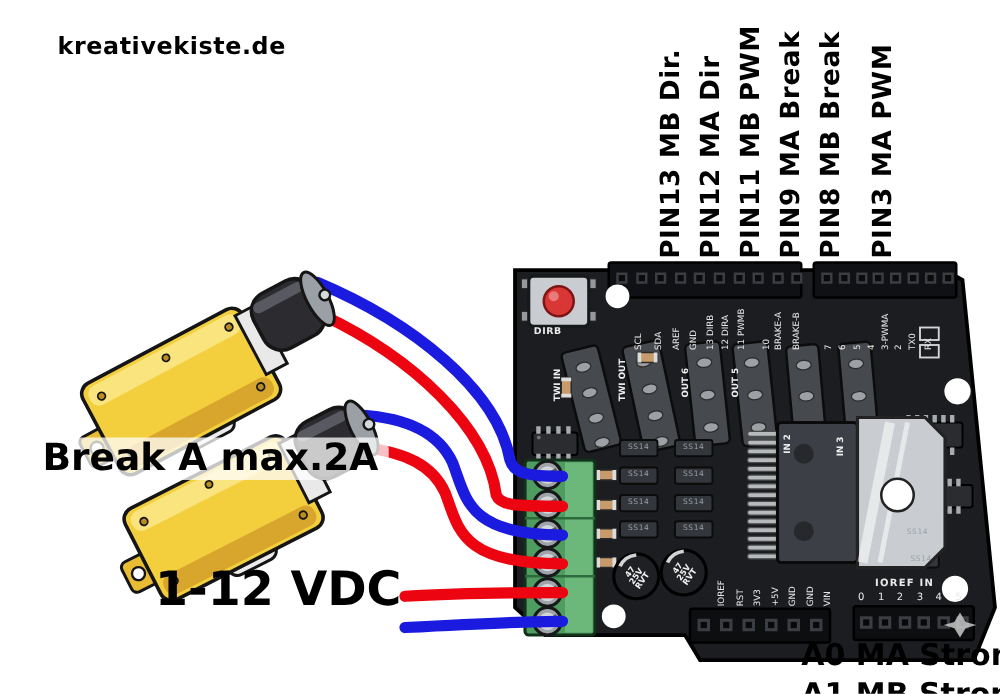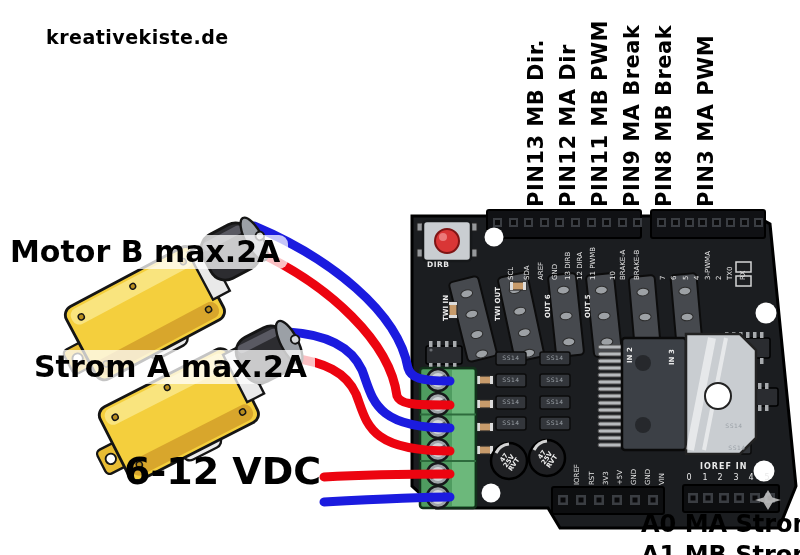--- a/index.html
+++ b/index.html
@@ -290,23 +290,22 @@
 
 <div class="t b" style="left:46px;top:12px;font-size:19px;letter-spacing:.5px">kreativekiste.de</div>
 
 <div class="t rot pinlbl" style="left:525px;top:191px">PIN13 MB Dir.</div>
 <div class="t rot pinlbl" style="left:557px;top:191px">PIN12 MA Dir</div>
 <div class="t rot pinlbl" style="left:589px;top:191px">PIN11 MB PWM</div>
 <div class="t rot pinlbl" style="left:621px;top:191px">PIN9 MA Break</div>
 <div class="t rot pinlbl" style="left:653px;top:191px">PIN8 MB Break</div>
 <div class="t rot pinlbl" style="left:695px;top:191px">PIN3 MA PWM</div>
 
-<div class="t b band" style="left:2px;top:219px;font-size:30px">Motor B max.2A</div>
-<div class="t b band" style="left:26px;top:334px;font-size:30px">Strom A max.2A</div>
-<div class="t b" style="left:124px;top:436px;font-size:38px">6-12 VDC</div>
+<div class="t b band" style="left:26px;top:334px;font-size:30px">Break A max.2A</div>
+<div class="t b" style="left:124px;top:436px;font-size:38px">1-12 VDC</div>
 <div class="t b" style="left:641px;top:496px;font-size:24px">A0 MA Strom</div>
 <div class="t b" style="left:641px;top:527px;font-size:24px">A1 MB Strom</div>
 
 <div class="t w b" style="left:427px;top:245px;font-size:7.5px;letter-spacing:.5px">DIRB</div>
 
 <div class="t rot silk" style="left:508px;top:264px">SCL</div>
 <div class="t rot silk" style="left:524px;top:264px">SDA</div>
 <div class="t rot silk" style="left:538px;top:264px">AREF</div>
 <div class="t rot silk" style="left:552px;top:264px">GND</div>
 <div class="t rot silk" style="left:565px;top:264px">13 DIRB</div>

